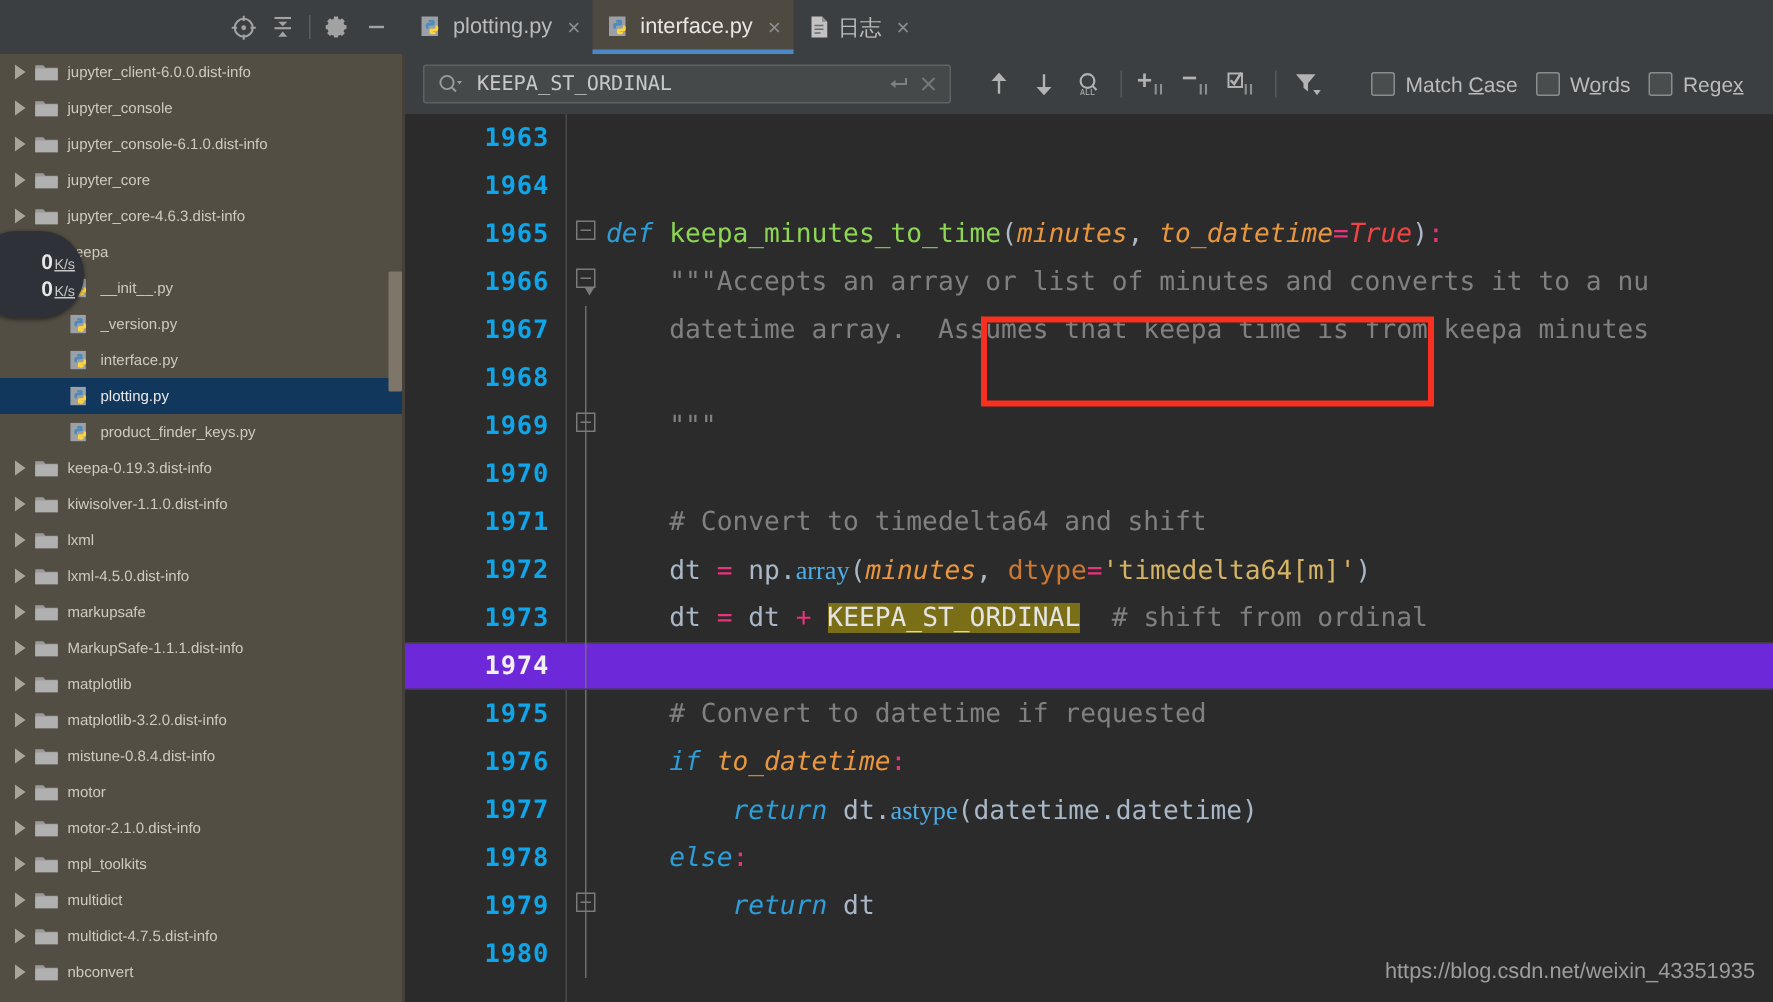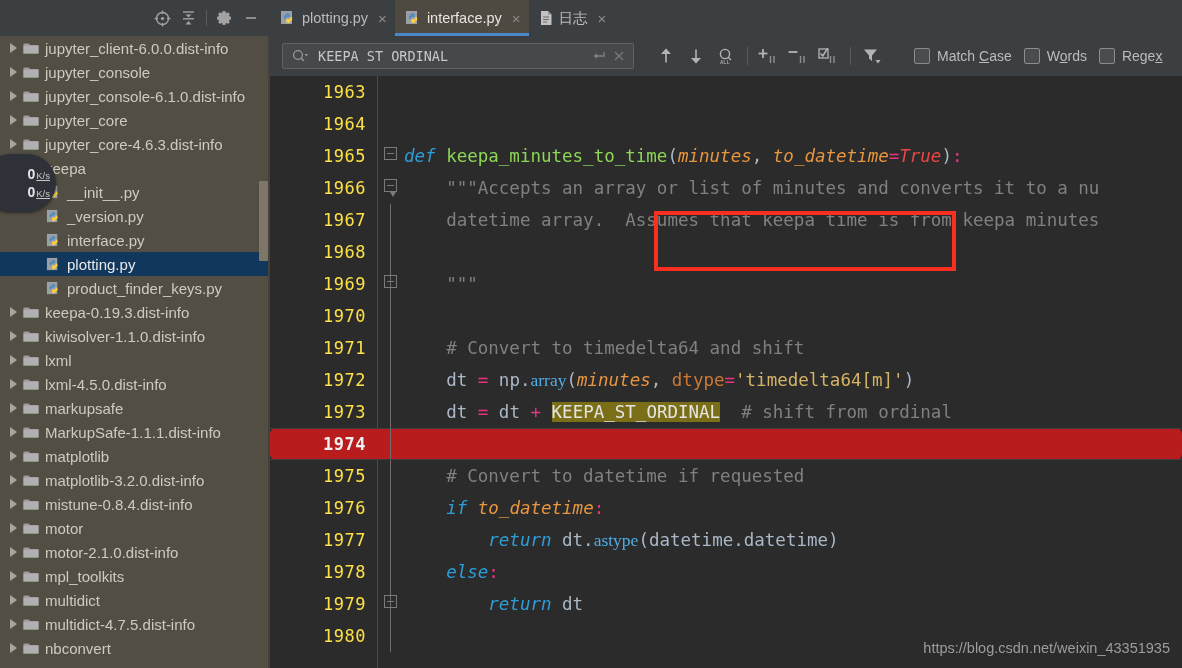--- a/index.html
+++ b/index.html
@@ -97,21 +97,21 @@
     width: 270px;
     flex: 0 0 270px;
     background: #534e44;
     position: relative;
     overflow: hidden;
   }
   .tree-item {
     display: flex;
     align-items: center;
     height: 24px;
-    font-size: 15px;
+    font-size: 10px;
     color: #cfcac1;
     white-space: nowrap;
     padding-left: 4px;
     box-sizing: border-box;
   }
   .tree-item.selected {
     background: #11375c;
     color: #e9e9e9;
   }
   .arrow {
@@ -266,22 +266,21 @@
     background: #2b2b2b;
     overflow: hidden;
   }
   .code-line {
     display: flex;
     height: 32px;
     align-items: center;
     position: relative;
   }
   .code-line.caret {
-    background: #b91c1c;
-    border-radius: 6px;
+    background: #6d28d9;
   }
   .code-line.caret::before {
     content: "";
     position: absolute;
     left: 0; right: 0; top: 0;
     height: 1px;
     background: #3d3d3d;
   }
   .code-line.caret::after {
     content: "";
@@ -289,24 +288,25 @@
     left: 0; right: 0; bottom: 0;
     height: 1px;
     background: #3d3d3d;
   }
   .gutter {
     width: 108px;
     flex: 0 0 108px;
     text-align: right;
     padding-right: 12px;
     box-sizing: border-box;
-    color: #fde047;
+    color: #0ea5e9;
     font-family: "DejaVu Sans Mono", monospace;
     font-size: 17px;
     letter-spacing: 0.5px;
+    font-weight: bold;
   }
   .code-line.caret .gutter { color: #f0f0f0; font-weight: bold; }
   .fold {
     width: 26px;
     flex: 0 0 26px;
     position: relative;
     height: 32px;
   }
   .code-text {
     flex: 1 1 auto;

